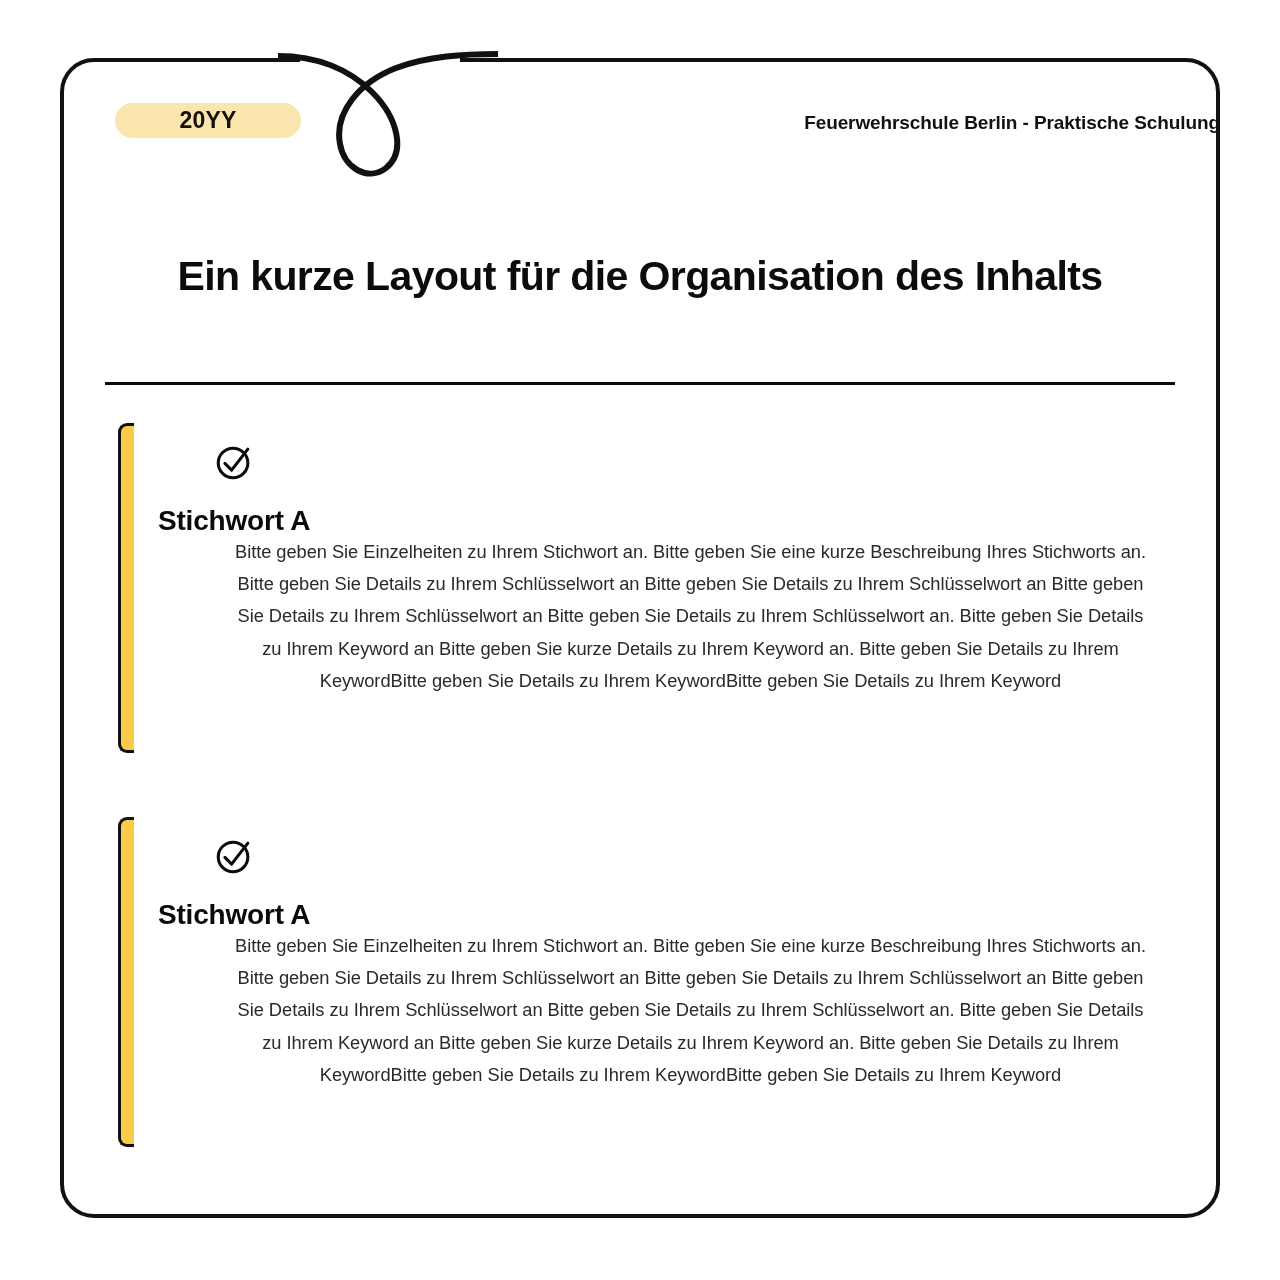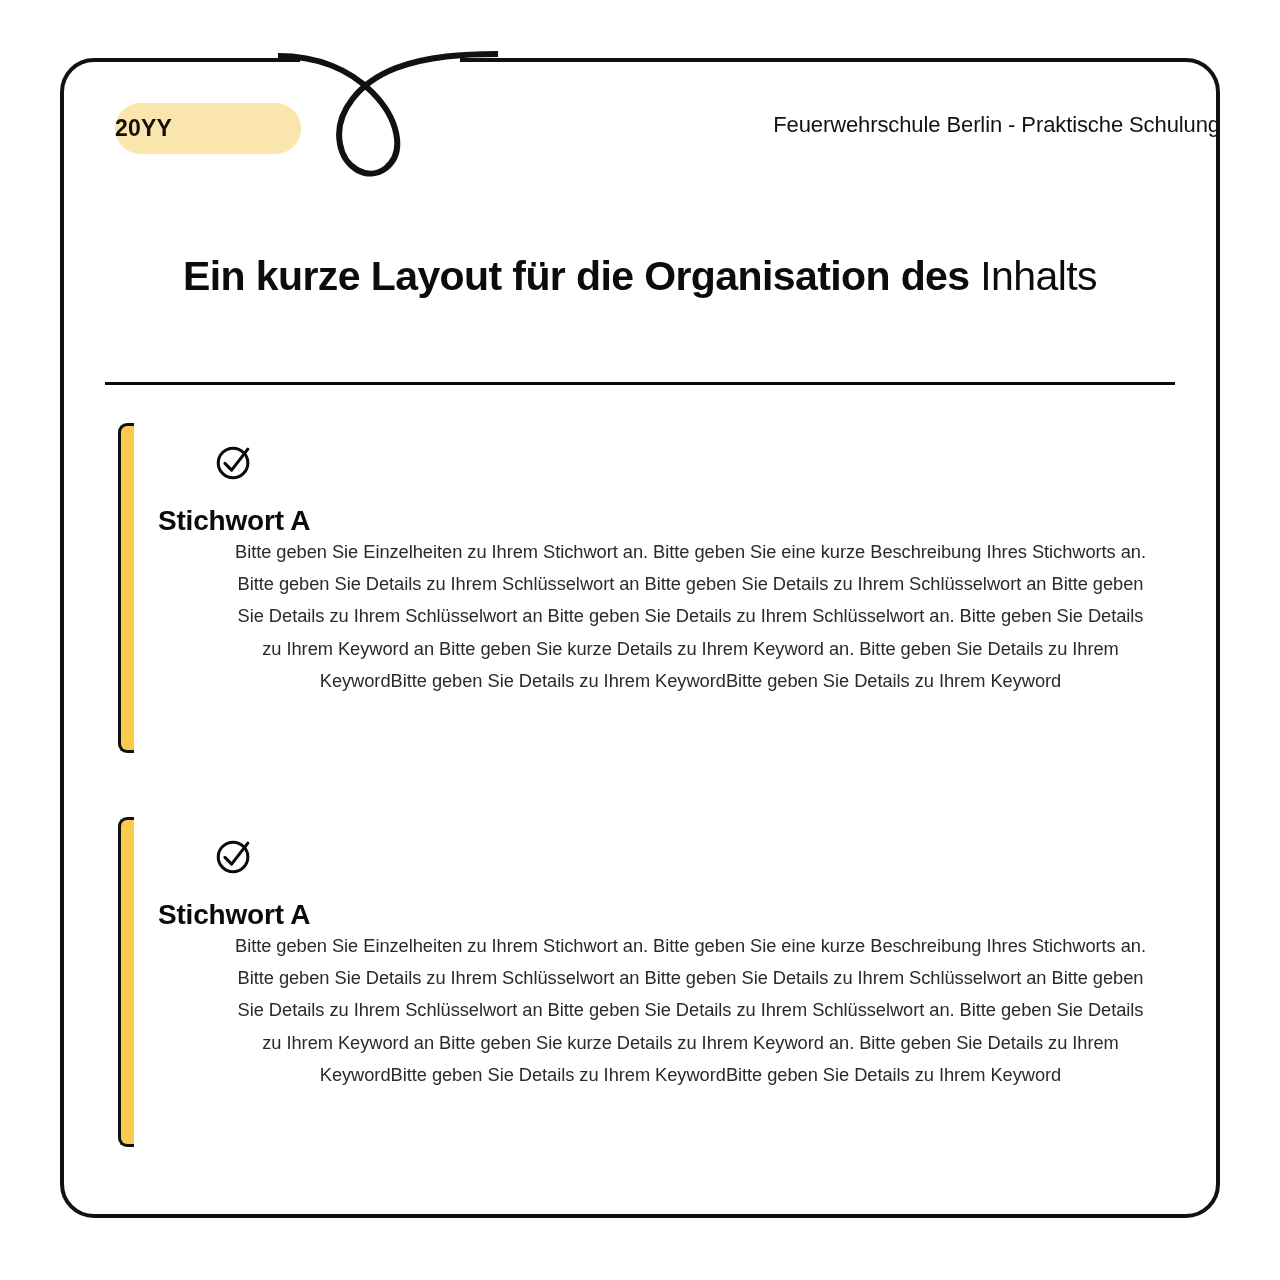--- a/index.html
+++ b/index.html
@@ -56,41 +56,42 @@
     z-index: 4;
     pointer-events: none;
   }
 
   
   .badge {
     position: absolute;
     left: 115px;
     top: 103px;
     width: 186px;
-    height: 51px;
+    height: 35px;
     border-radius: 26px;
     background: #fae5ac;
     display: flex;
     align-items: center;
+    justify-content: center;
     z-index: 5;
   }
   .badge-label {
     font-size: 23px;
     font-weight: 700;
     color: #15100a;
     letter-spacing: 0.2px;
   }
 
   
   .header-right {
     position: absolute;
     right: 60px;
     top: 112px;
-    font-size: 22px;
-    font-weight: 400;
+    font-size: 19px;
+    font-weight: 700;
     color: #121212;
     letter-spacing: -0.1px;
     white-space: nowrap;
     z-index: 5;
   }
 
   
   .title {
     position: absolute;
     left: 0;
@@ -100,21 +101,21 @@
     font-size: 41px;
     line-height: 1.18;
     color: #0c0c0c;
     letter-spacing: -0.6px;
     z-index: 5;
   }
   .title .strong {
     font-weight: 800;
   }
   .title .light {
-    font-weight: 400;
+    font-weight: 700;
   }
 
   
   .divider {
     position: absolute;
     left: 105px;
     top: 382px;
     width: 1070px;
     height: 3px;
     background: #0b0b0b;

